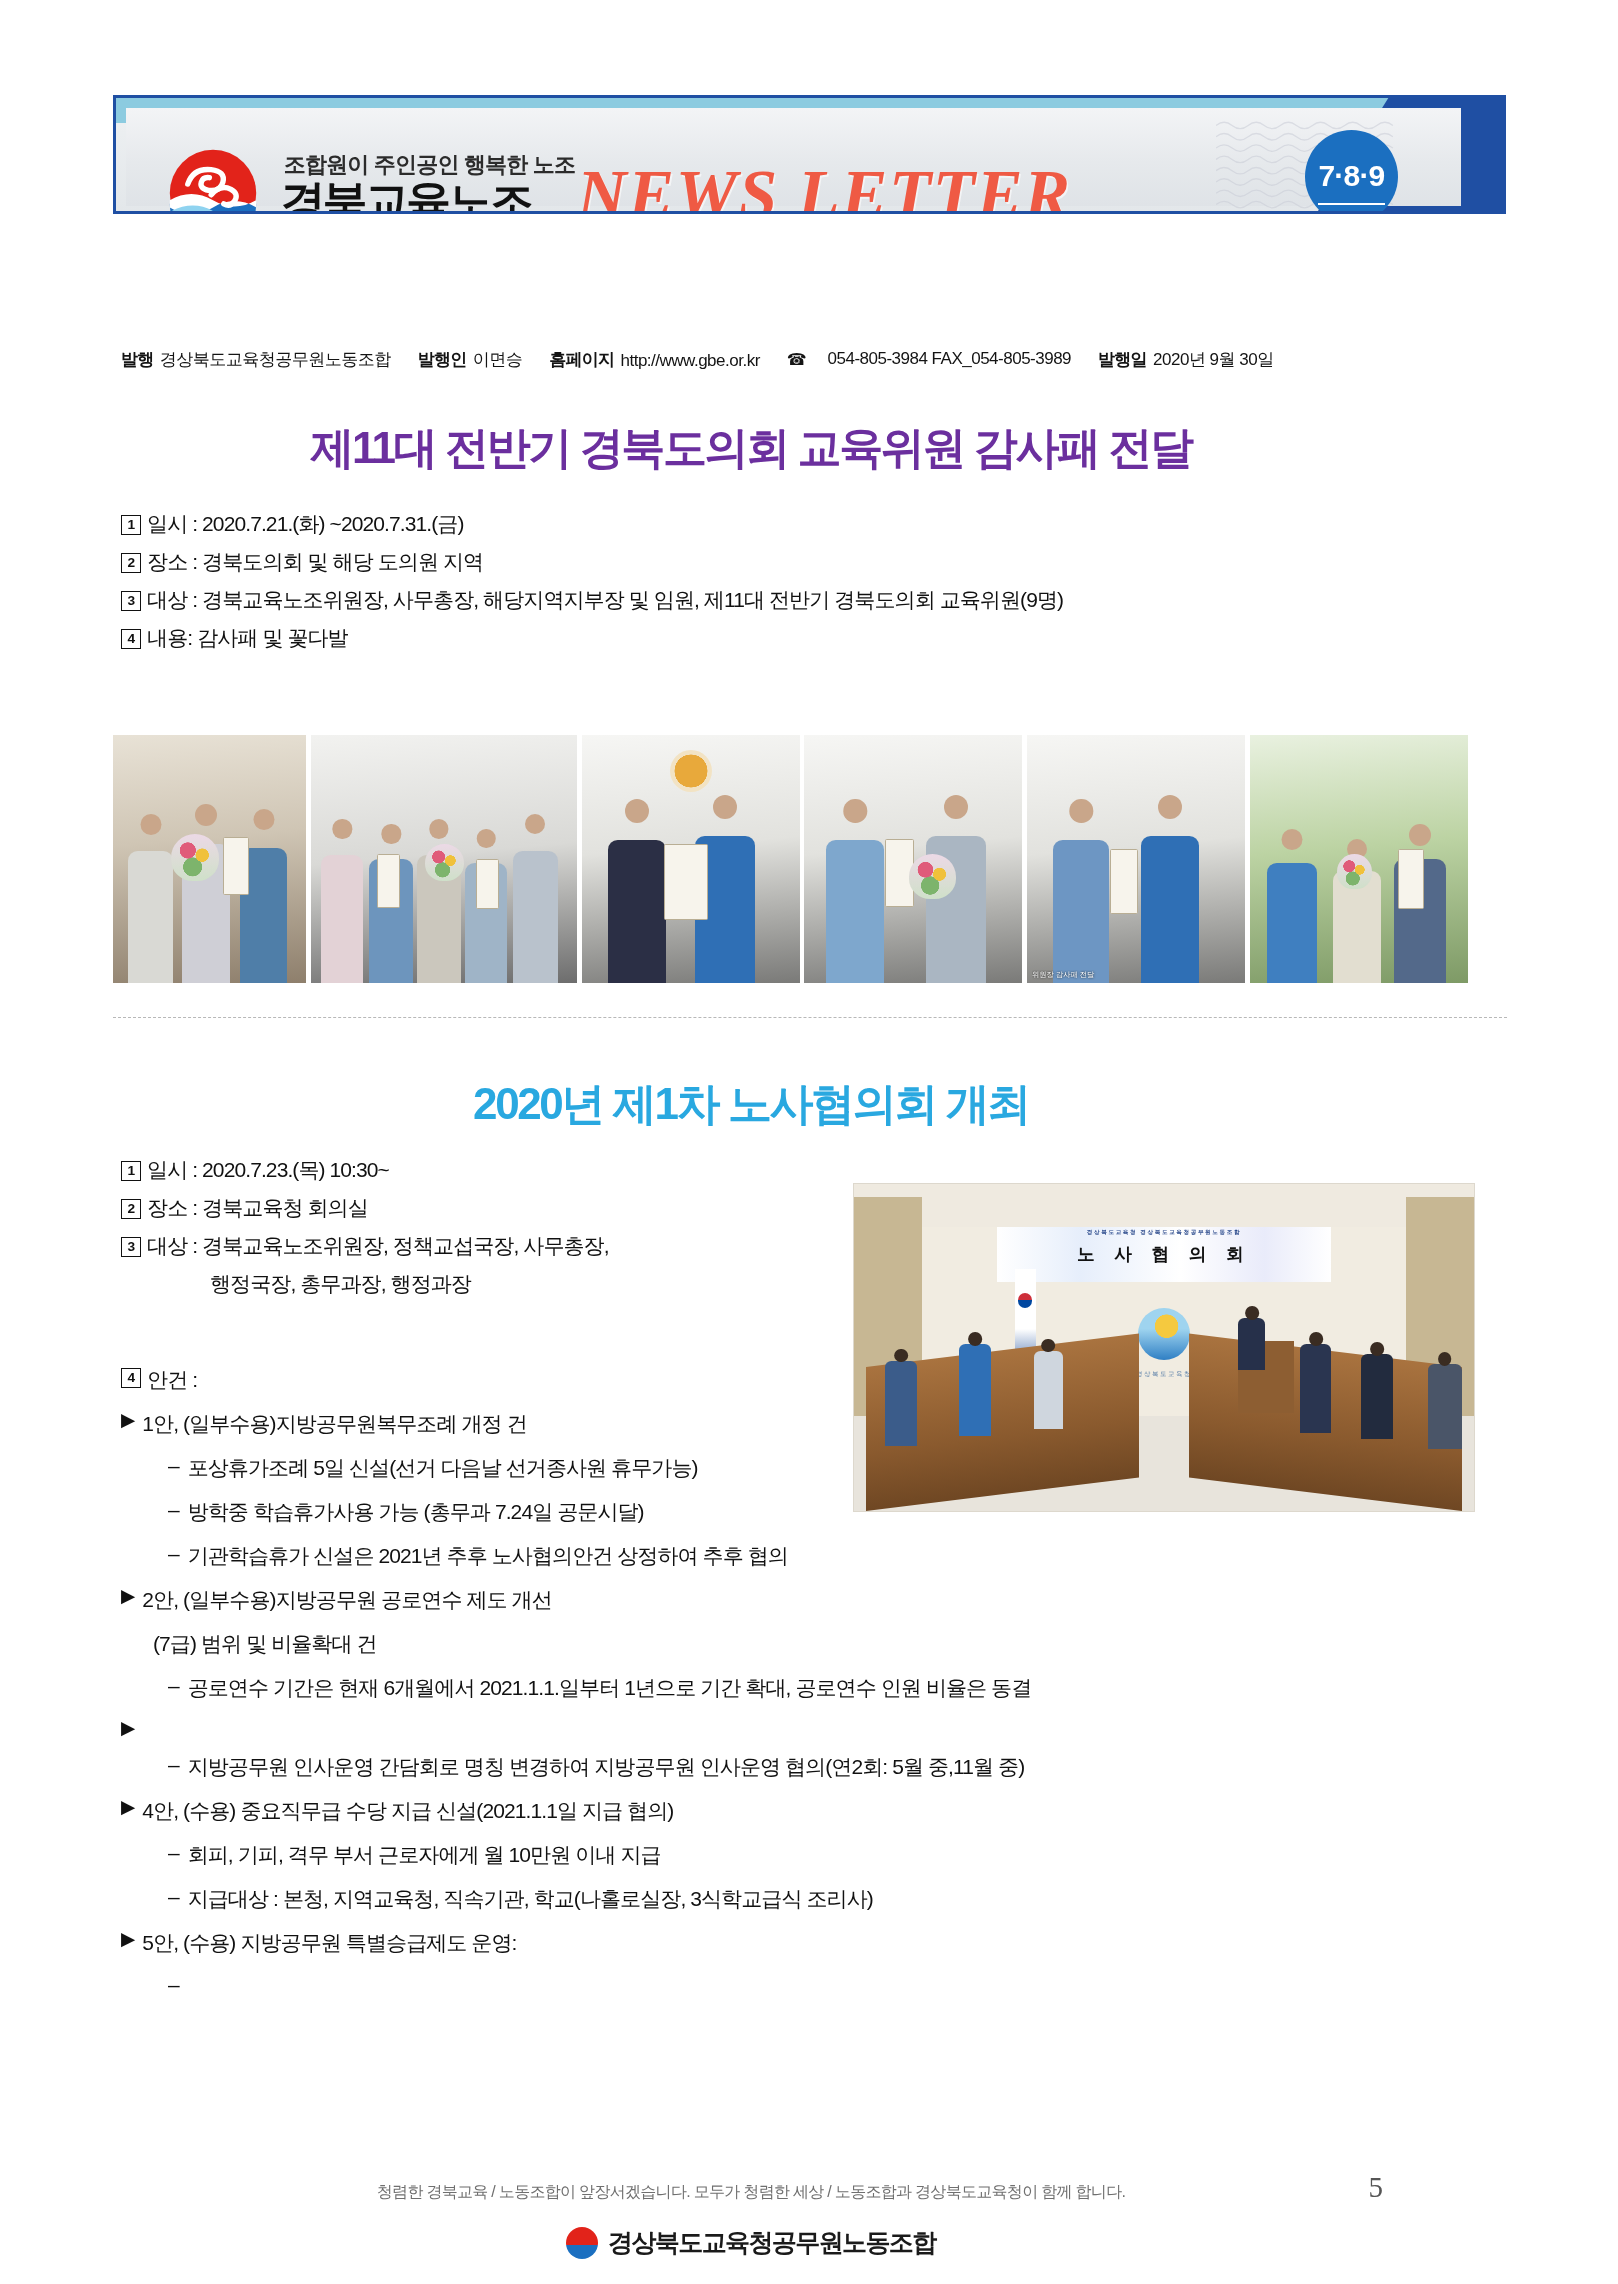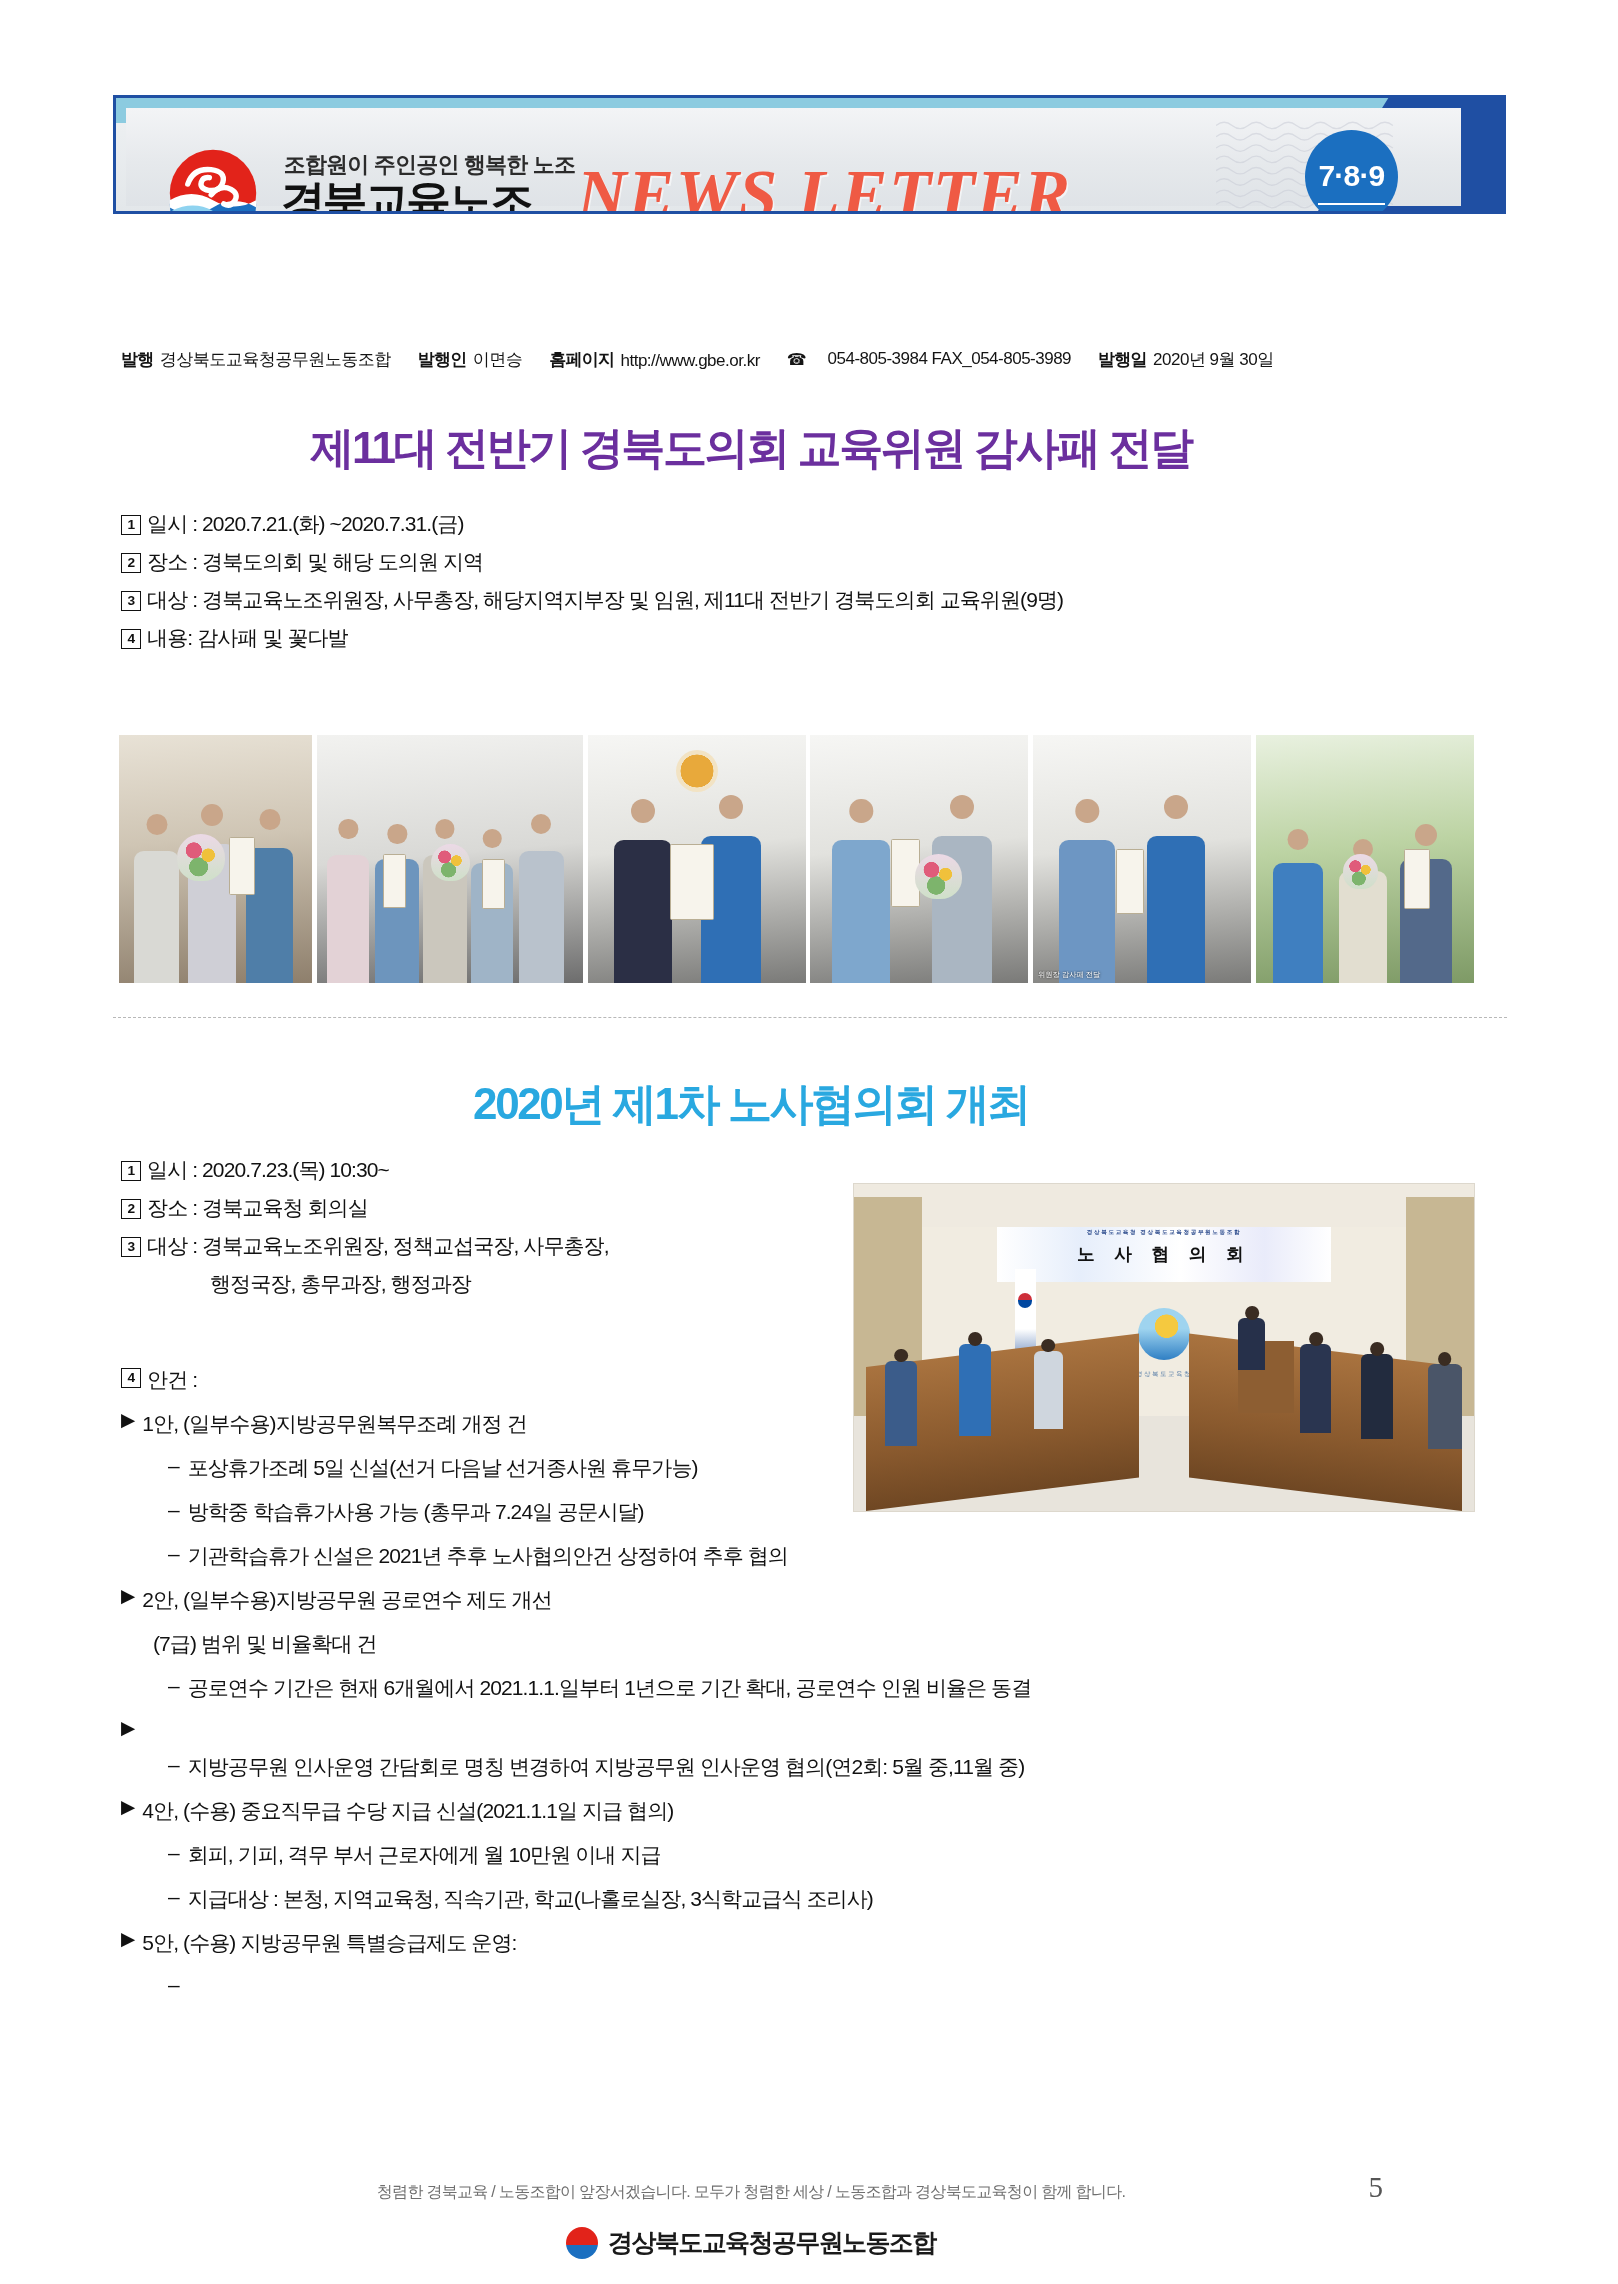--- a/index.html
+++ b/index.html
@@ -207,21 +207,21 @@
     white-space: nowrap;
     display: flex;
     align-items: flex-start;
   }
   .ag-dash { flex: 0 0 auto; margin-right: 8.9px; }
   .ag-cont { margin-left: 32px; margin-bottom: 16px; white-space: nowrap; }
 
   
   .photostrip {
     position: absolute;
-    left: 119px;
+    left: 113px;
     top: 735px;
     width: 1383px;
     height: 248px;
     display: flex;
     gap: 4.8px;
   }
   .photo {
     position: relative;
     overflow: hidden;
     background: #cfd6da;

